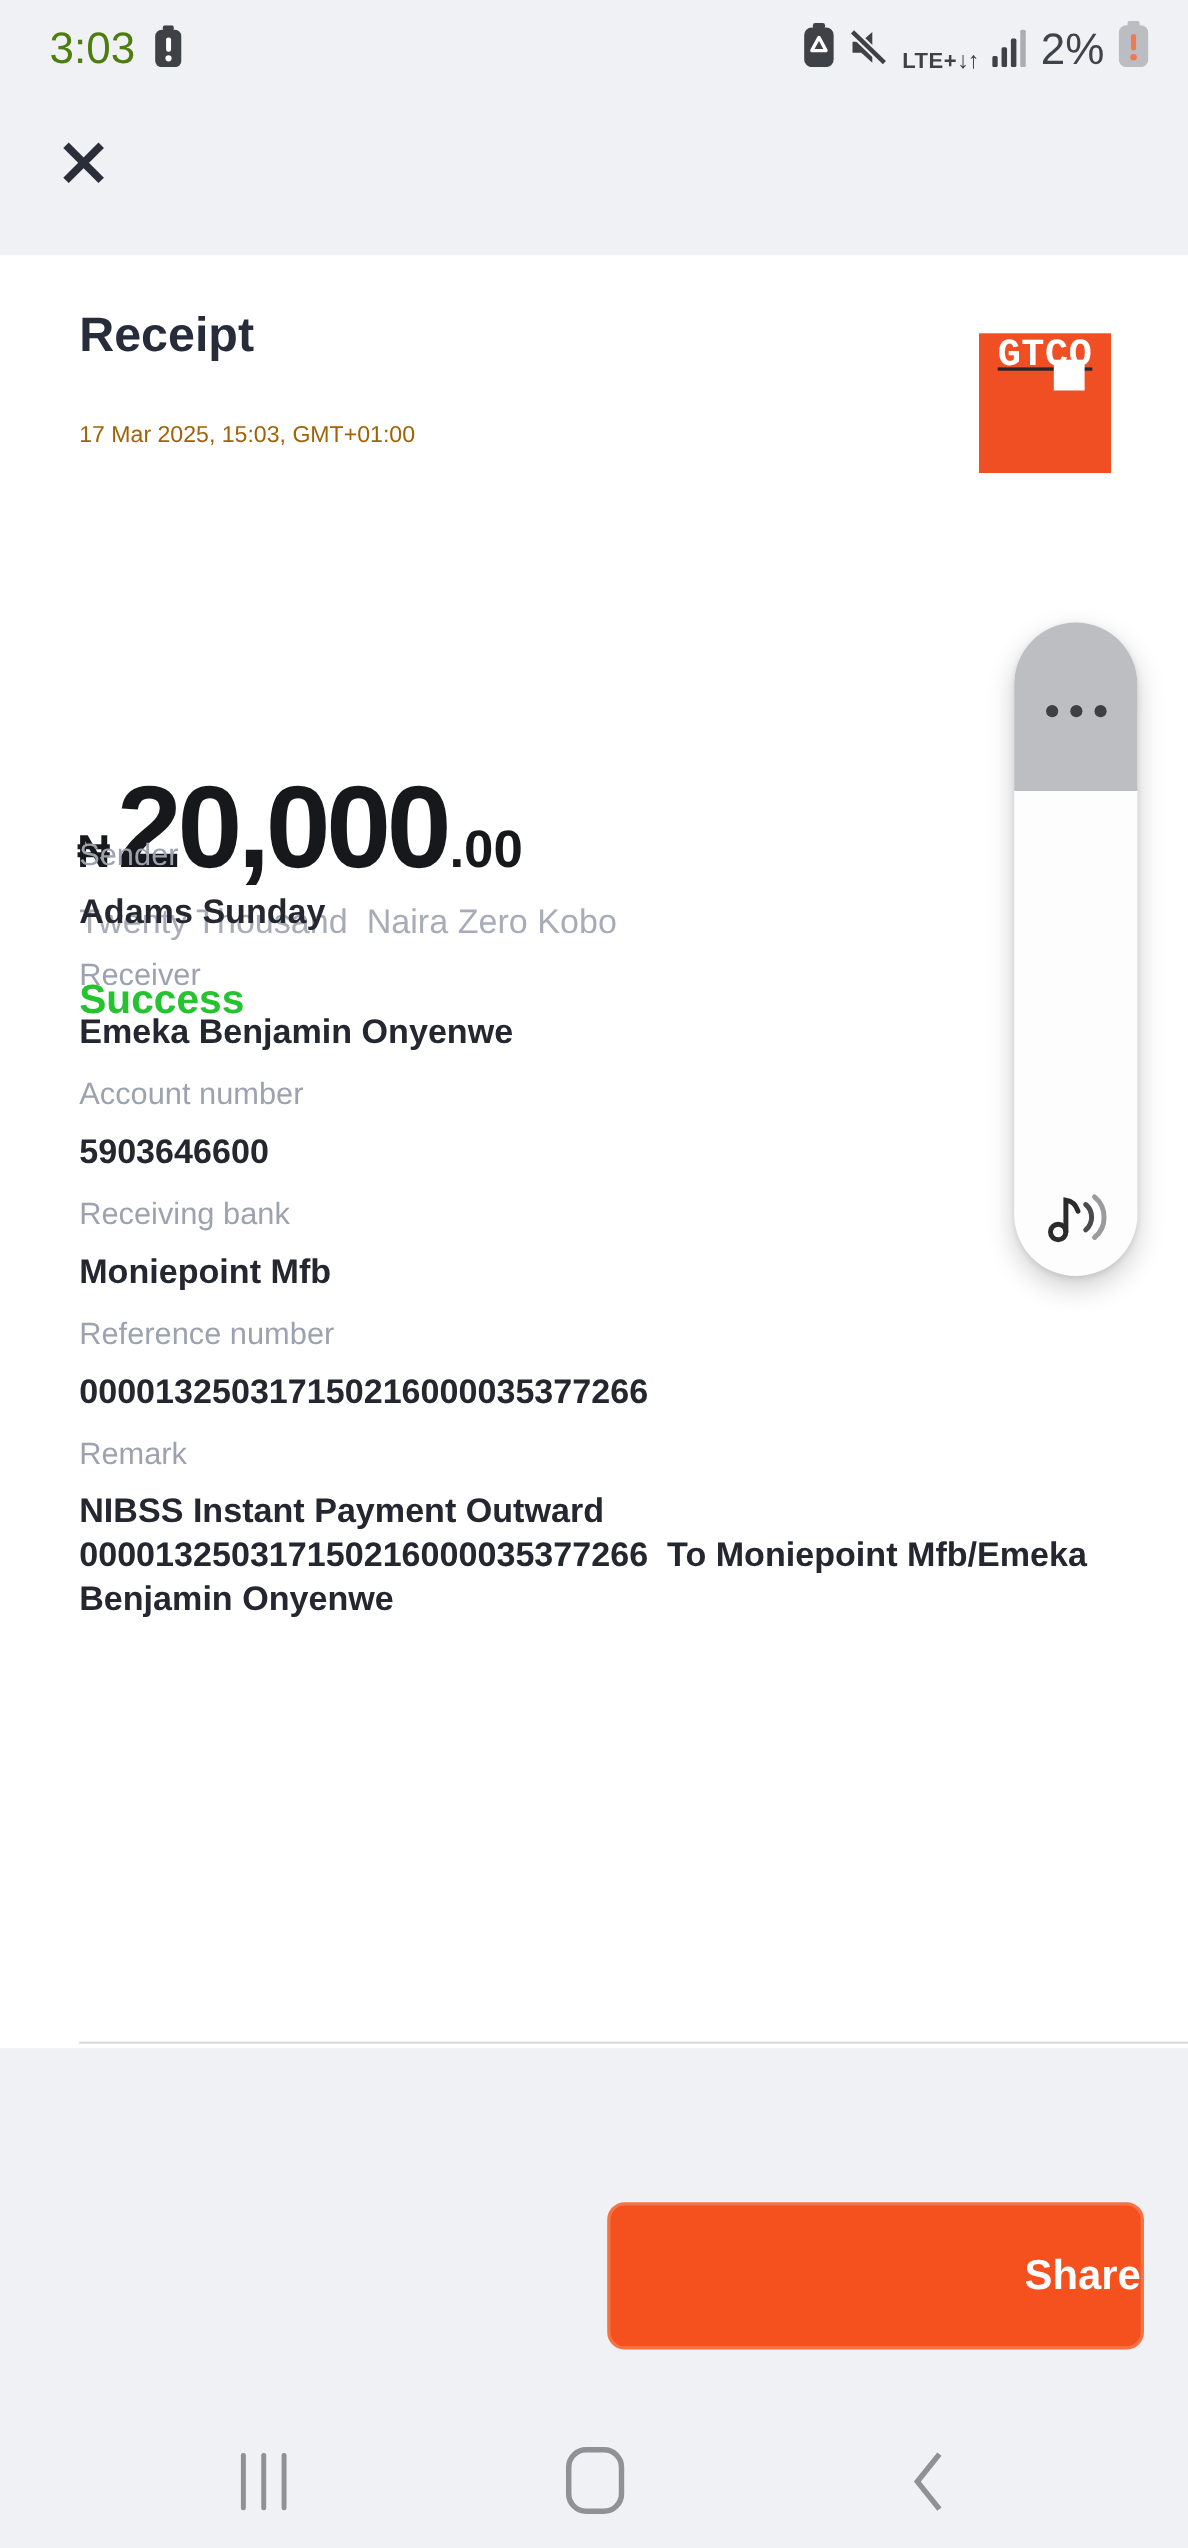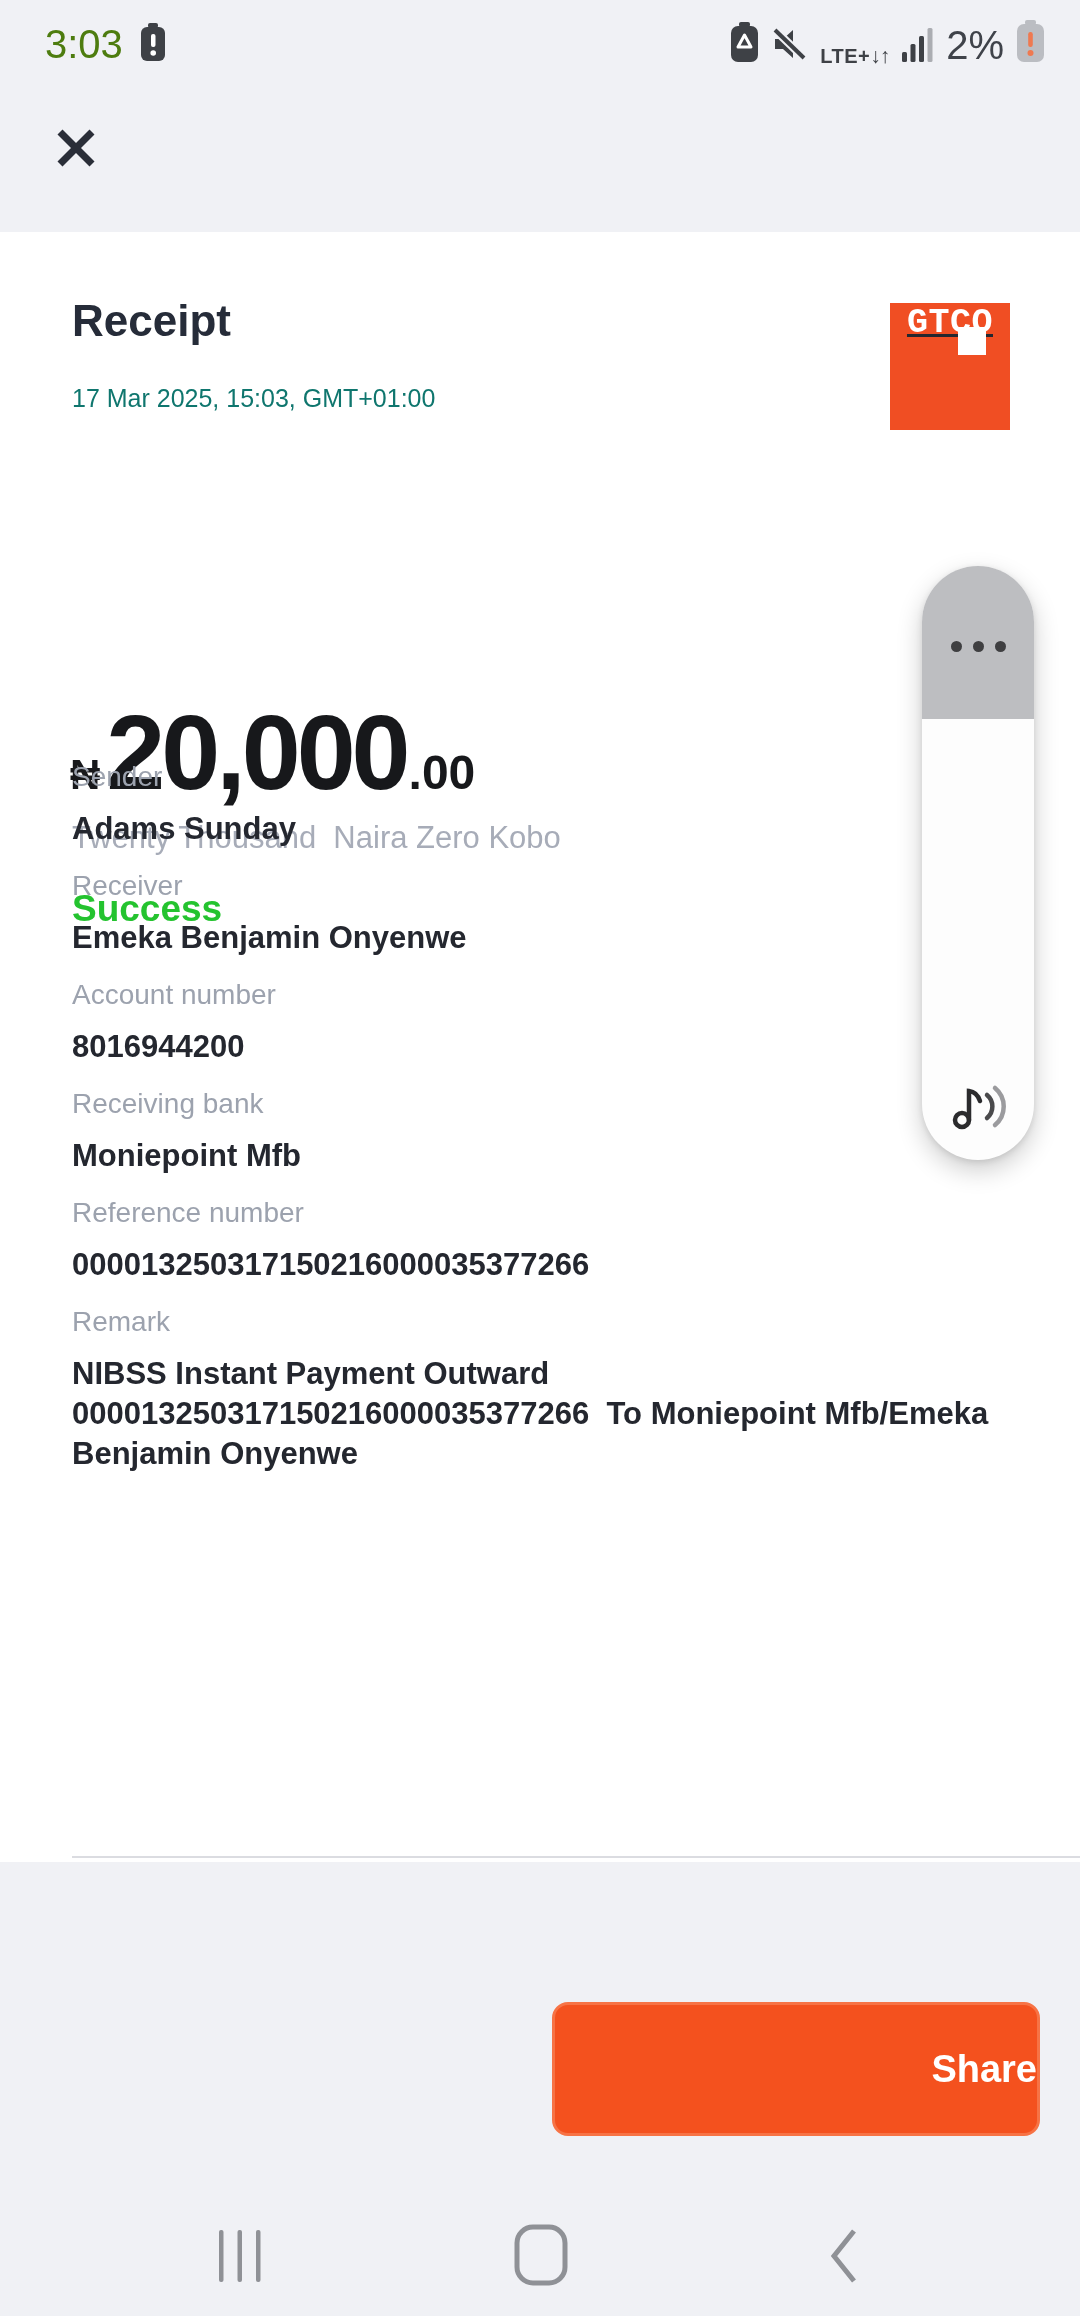--- a/index.html
+++ b/index.html
@@ -19,22 +19,22 @@
   .lte-block { display:flex; align-items:center; line-height:1; color:#3E4146; }
   .lte-block .lte-label { font-size:20px; font-weight:700; letter-spacing:0.5px; }
   .lte-block .lte-arrows { font-size:21px; margin-top:-1px; letter-spacing:-1px; }
   .batt-pct { font-size:40px; color:#3F434A; line-height:42px; }
 
   
   .close-btn { position:absolute; left:50px; top:124px; width:52px; height:52px; display:flex; align-items:center; justify-content:center; cursor:pointer; }
 
   
   .card { position:absolute; left:0; top:232px; width:1080px; height:1630px; background:#FFFFFF; }
-  .receipt-title { position:absolute; left:72px; top:64px; font-size:44px; font-weight:700; color:#262C39; }
-  .receipt-date { position:absolute; left:72px; top:152px; font-size:25px; color:#0f766e; }
+  .receipt-title { position:absolute; left:72px; top:48px; font-size:44px; font-weight:700; color:#262C39; }
+  .receipt-date { position:absolute; left:72px; top:152px; font-size:21px; color:#a16207; }
 
   .gtco-logo { position:absolute; left:890px; top:71px; width:120px; height:127px; background:#F04E23; display:flex; align-items:flex-start; justify-content:center; padding-bottom:16px;text-decoration:underline; }
   .gtco-logo .logo-square { position:absolute; left:68px; top:24px; width:28px; height:28px; background:#FFFFFF; }
   .gtco-logo .logo-text { color:#FFFFFF; font-size:35px; font-weight:700; letter-spacing:0.5px; font-family:"Liberation Mono","DejaVu Sans Mono",monospace; }
 
   .amount-row { position:absolute; left:70px; top:462px; display:flex; align-items:baseline; }
   .currency { font-size:42px; font-weight:700; color:#17181B; margin-right:6px; }
   .amount-main { font-size:106px; font-weight:700; color:#17181B; letter-spacing:-4px; line-height:1.1; }
   .amount-dec { font-size:48px; font-weight:700; color:#17181B; margin-left:2px; }
   .amount-words { position:absolute; left:72px; top:588px; font-size:31px; color:#A7ACB8; white-space:pre-wrap; }
@@ -145,21 +145,21 @@
     <div class="field">
       <div class="field-label">Sender</div>
       <div class="field-value">Adams Sunday</div>
     </div>
     <div class="field">
       <div class="field-label">Receiver</div>
       <div class="field-value">Emeka Benjamin Onyenwe</div>
     </div>
     <div class="field">
       <div class="field-label">Account number</div>
-      <div class="field-value">8016944200</div>
+      <div class="field-value">5903646600</div>
     </div>
     <div class="field">
       <div class="field-label">Receiving bank</div>
       <div class="field-value">Moniepoint Mfb</div>
     </div>
     <div class="field">
       <div class="field-label">Reference number</div>
       <div class="field-value">000013250317150216000035377266</div>
     </div>
     <div class="field">

